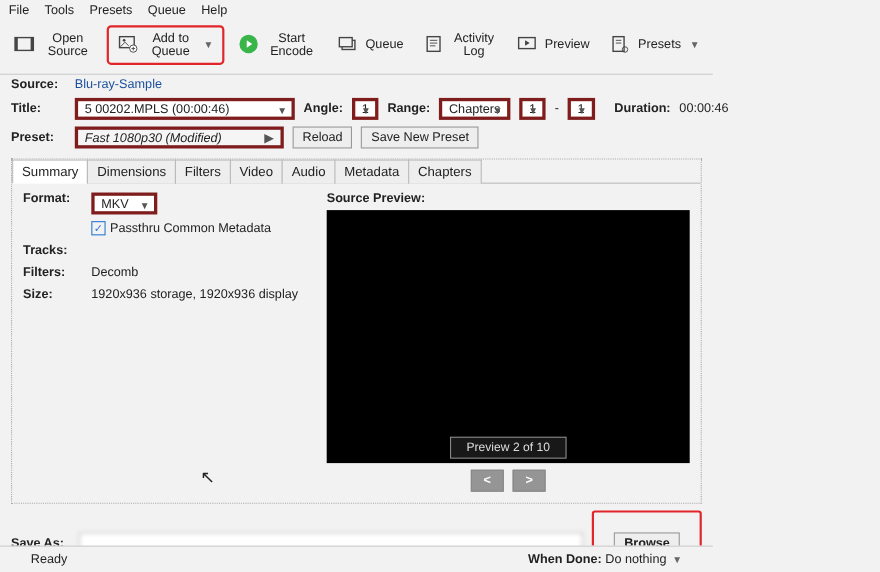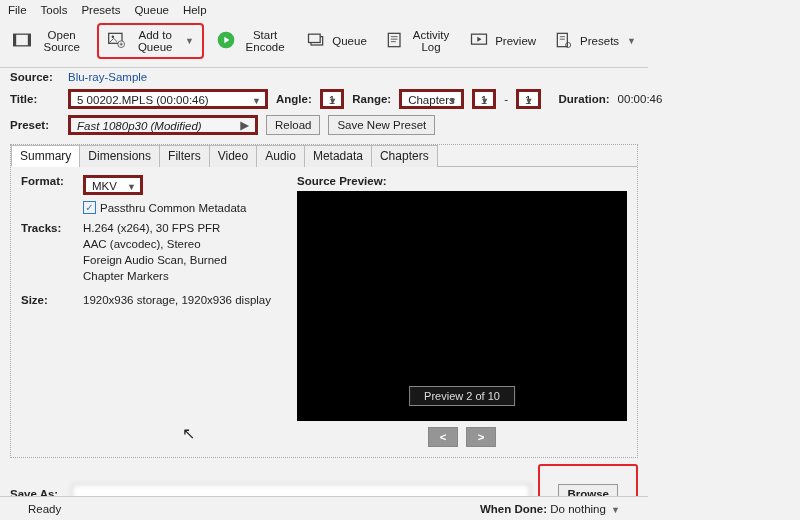--- a/index.html
+++ b/index.html
@@ -28,21 +28,21 @@
   .panel { display:flex; padding:8px 10px 4px 10px; gap:16px; }
   .left { flex:0 0 260px; }
   .kv { display:flex; margin-bottom:8px; }
   .kv .k { font-weight:bold; width:62px; }
   .kv .v { flex:1; }
   .chk { display:inline-flex; align-items:center; gap:4px; }
   .chkbox { width:13px; height:13px; border:1px solid #2a7ad1; display:inline-flex; align-items:center; justify-content:center; color:#2a7ad1; font-size:10px;}
   .tracks-list div { margin-bottom:4px; }
   .right { flex:1; }
   .preview { background:#000; width:100%; height:230px; position:relative; }
-  .preview-badge { position:absolute; bottom:15px; left:50%; transform:translateX(-50%); border:1px solid #888; background:rgba(40,40,40,0.6); color:#ddd; padding:3px 14px; font-size:11px; }
+  .preview-badge { position:absolute; bottom:4px; left:50%; transform:translateX(-50%); border:1px solid #888; background:rgba(40,40,40,0.6); color:#ddd; padding:3px 14px; font-size:11px; }
   .nav-btns { display:flex; justify-content:center; gap:8px; margin-top:6px;}
   .nav-btns .btn { background:#959595; color:#fff; border:1px solid #888; width:30px; justify-content:center; font-weight:bold; }
   .cursor { position:absolute; left:182px; top:424px; font-size:16px; color:#222; pointer-events:none; }
   .saveas-row { display:flex; align-items:center; padding:6px 10px; gap:8px;justify-content:space-between; }
   .saveas-field { flex:1; height:20px; background:#fff; border:1px solid #bbb; filter:blur(2px); }
   .browse-hl { border:2px solid #e2252a; border-radius:3px; padding:18px; }
   .statusbar { position:absolute; bottom:0; left:0; right:0; border-top:1px solid #ccc; height:24px; display:flex; align-items:center; justify-content:space-between; padding:0 28px; background:#f2f2f2;}
   .small-sel { width:60px; }
 </style>
 </head>
@@ -187,26 +187,24 @@
                 <span class="caret">▼</span>
               </div>
             <div class="chk" style="margin-top:6px">
               <span class="chkbox">✓</span>
               <span>Passthru Common Metadata</span>
             </div>
           </span>
         </div>
         <div class="kv">
           <span class="k">Tracks:</span>
-          <span class="v tracks-list">
-            <div>H.264 (x264), 30 FPS PFR</div>
-            <div>AAC (avcodec), Stereo</div>
-            <div>Foreign Audio Scan, Burned</div>
-            <div>Chapter Markers</div>
-          </span>
+        </div>
+        <div class="kv">
+          <span class="k">Filters:</span>
+          <span class="v">Decomb</span>
         </div>
         <div class="kv">
           <span class="k">Size:</span>
           <span class="v">1920x936 storage, 1920x936 display</span>
         </div>
       </div>
       <div class="right">
         <div style="font-weight:bold;margin-bottom:4px">Source Preview:</div>
         <div class="preview">
           <div class="preview-badge">Preview 2 of 10</div>

